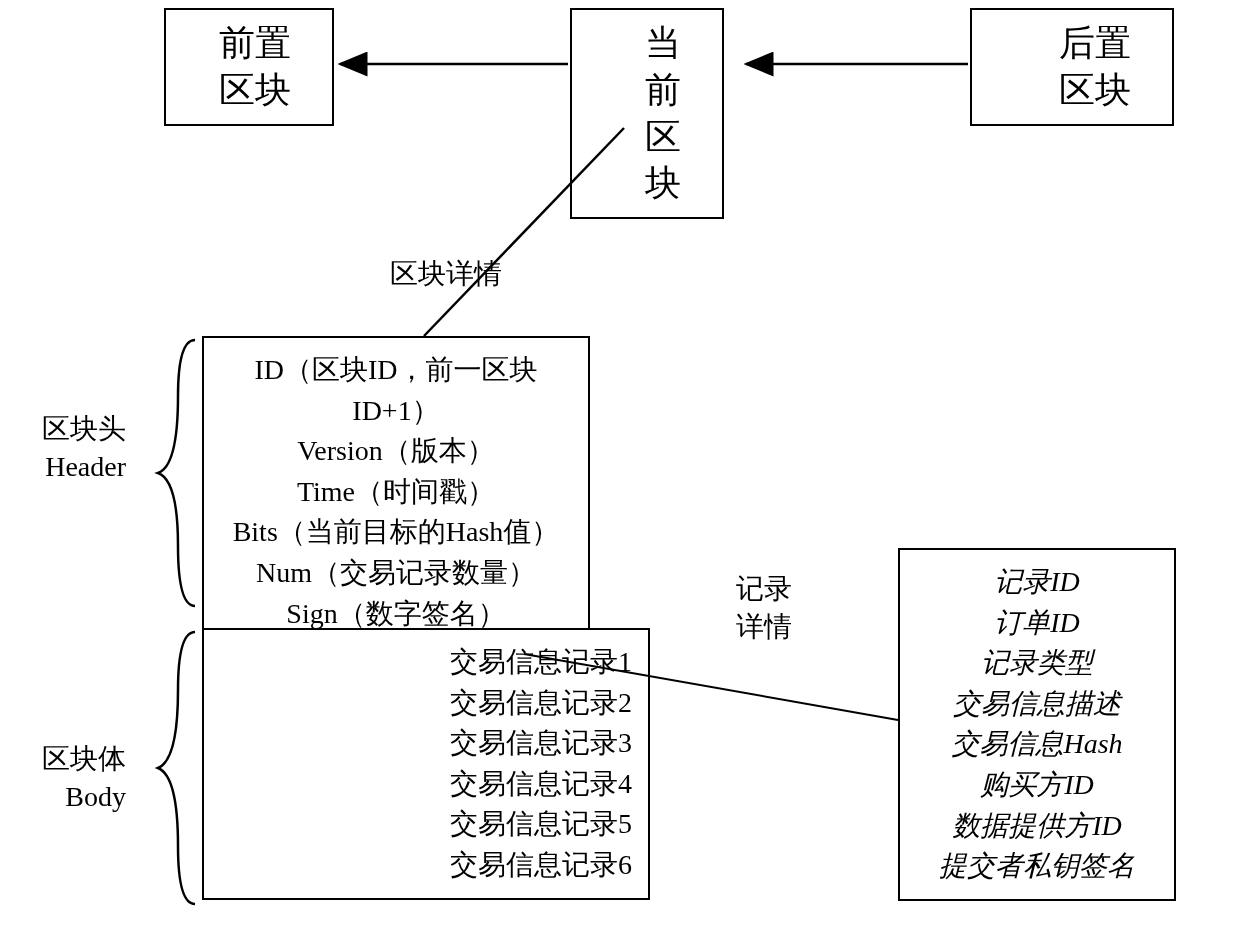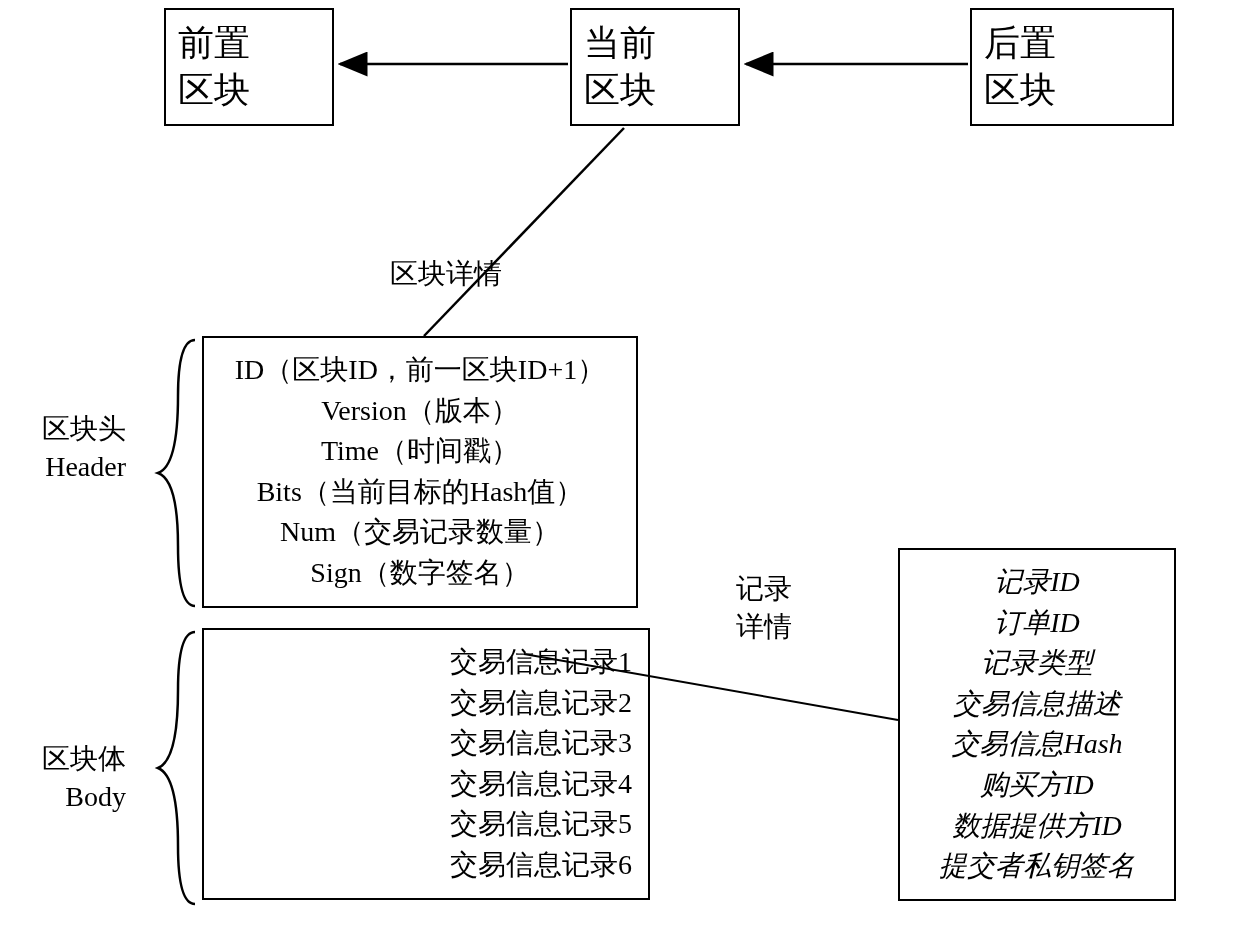--- a/index.html
+++ b/index.html
@@ -6,24 +6,24 @@
   body {
     font-family: "SimSun", "宋体", serif;
     background: #fff;
     width: 1240px;
     height: 942px;
     position: relative;
   }
   .block-box {
     position: absolute;
     border: 2px solid #000;
-    text-align: left;
+    text-align: right;
     font-size: 36px;
     line-height: 1.3;
-    padding: 10px 12px;
+    padding: 10px 41px;
     background: #fff;
   }
   .detail-box {
     position: absolute;
     border: 2px solid #000;
     text-align: center;
     font-size: 28px;
     line-height: 1.45;
     padding: 12px 16px;
     background: #fff;
@@ -45,21 +45,21 @@
   }
 </style>
 </head>
 <body>
 
 <div class="block-box" style="left:164px; top:8px; width:170px;">
   <div>前置</div>
   <div>区块</div>
 </div>
 
-<div class="block-box" style="left:570px; top:8px; width:170px;">
+<div class="block-box" style="left:570px; top:8px; width:154px;">
   <div>当前</div>
   <div>区块</div>
 </div>
 
 <div class="block-box" style="left:970px; top:8px; width:204px;">
   <div>后置</div>
   <div>区块</div>
 </div>
 
 <div class="label" style="left:390px; top:255px;">区块详情</div>
@@ -67,21 +67,21 @@
 <div class="label" style="left:42px; top:410px;">
   <div>区块头</div>
   <div>Header</div>
 </div>
 
 <div class="label" style="left:42px; top:740px;">
   <div>区块体</div>
   <div>Body</div>
 </div>
 
-<div class="detail-box" style="left:202px; top:336px; width:436px;">
+<div class="detail-box" style="left:202px; top:336px; width:388px;">
   <div>ID（区块ID，前一区块ID+1）</div>
   <div>Version（版本）</div>
   <div>Time（时间戳）</div>
   <div>Bits（当前目标的Hash值）</div>
   <div>Num（交易记录数量）</div>
   <div>Sign（数字签名）</div>
 </div>
 
 <div class="detail-box" style="left:202px; top:628px; width:448px;text-align:right;">
   <div>交易信息记录1</div>

